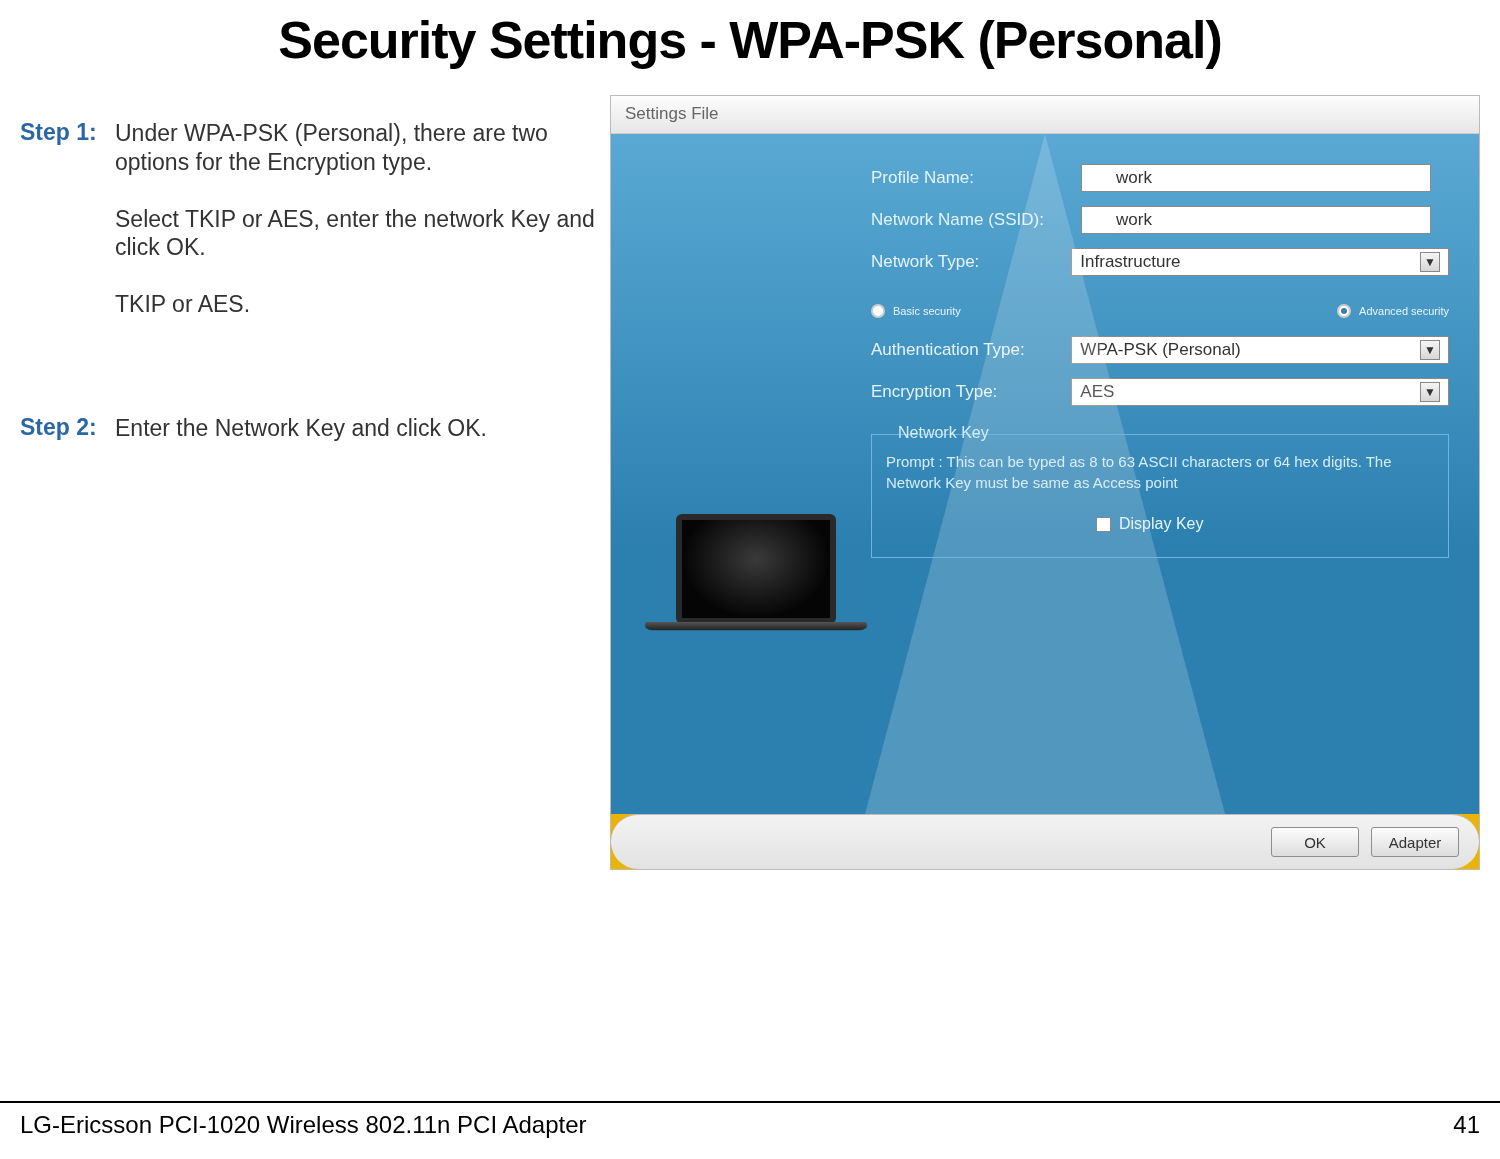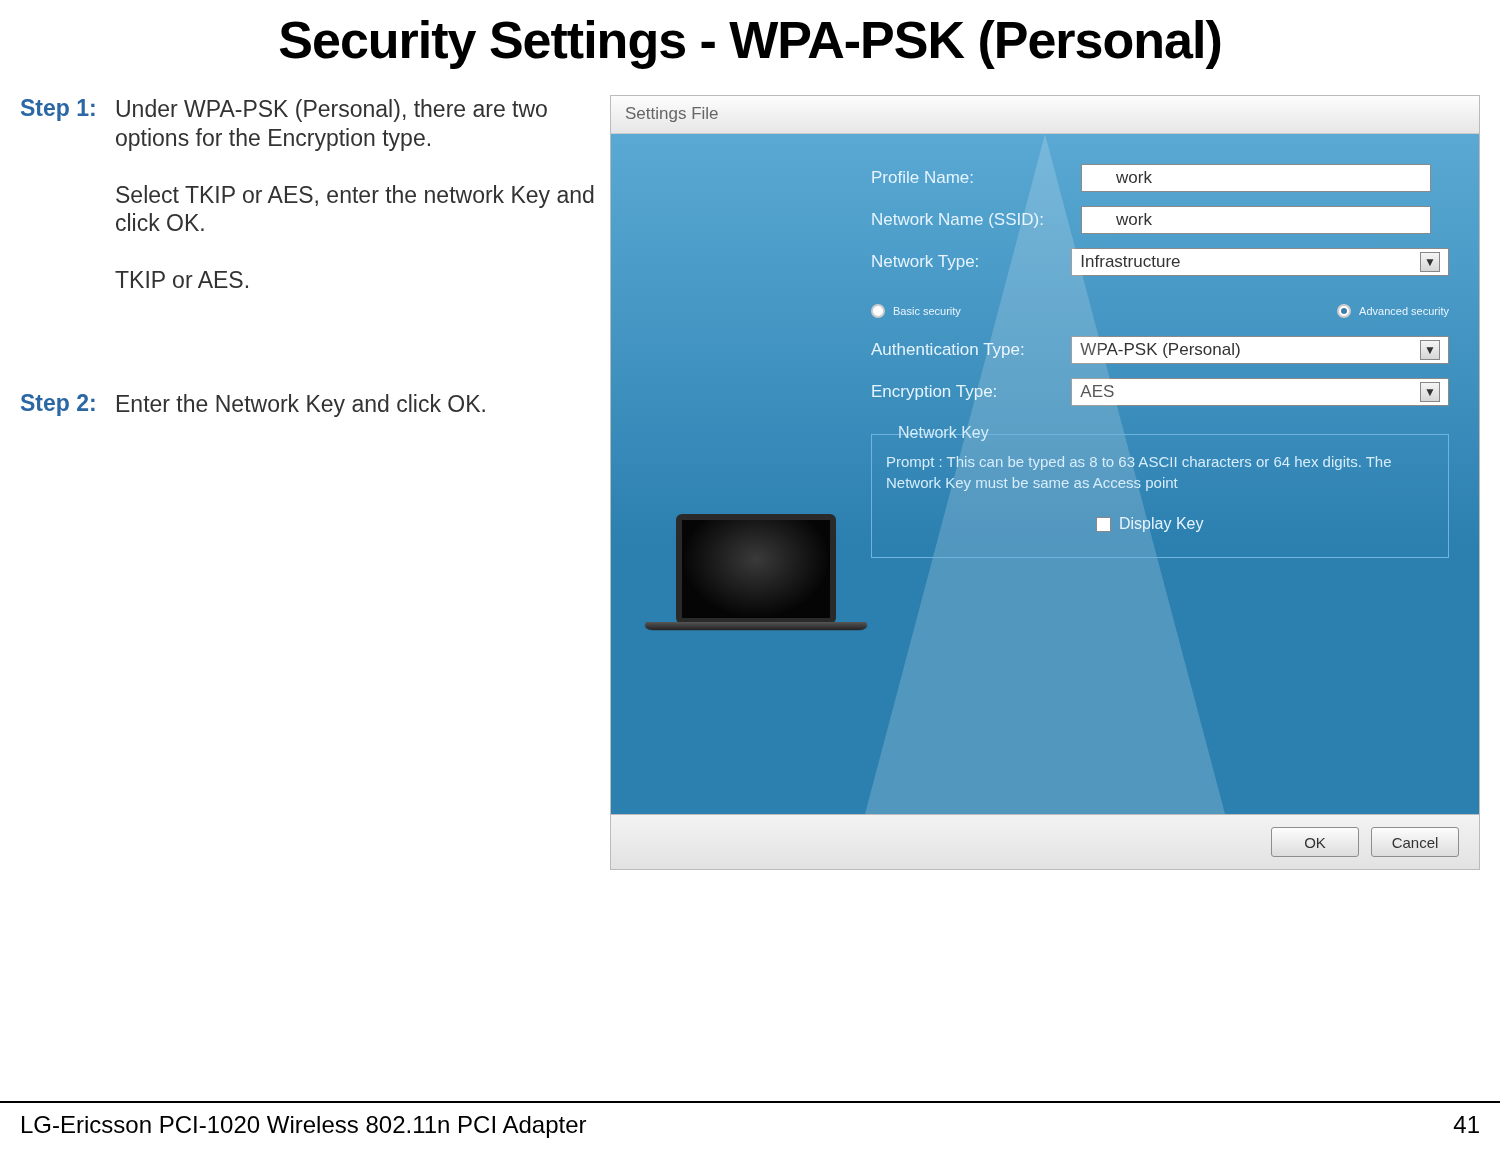--- a/index.html
+++ b/index.html
@@ -22,21 +22,21 @@
   }
   .content-row {
     display: flex;
     padding: 0 20px;
   }
   .steps-col {
     width: 590px;
     flex-shrink: 0;
     padding-right: 15px;
   }
-  .step-block { margin-bottom: 95px; }
+  .step-block { margin-bottom: 95px; margin-top: 24px; }
   .step-row { display: flex; }
   .step-label {
     color: #2b67a5;
     font-weight: bold;
     font-size: 23px;
     font-family: "Arial Narrow", Arial, sans-serif;
     width: 95px;
     flex-shrink: 0;
     font-stretch: condensed;
   }
@@ -164,21 +164,21 @@
     width:0;height:0;
     border-left:180px solid transparent;
     border-right:180px solid transparent;
     border-bottom:680px solid rgba(255,255,255,0.18);
     pointer-events:none;
   }
   .dialog-footer{
     height:55px;background:linear-gradient(#f3f3f3,#e2e2e2);
     border-top:1px solid #bbb;
     display:flex;justify-content:flex-end;align-items:center;
-    padding-right:20px;gap:12px;
+    padding-right:20px;gap:12px;border-radius:27px;
   }
   .dlg-btn{
     min-width:88px;height:30px;
     background:linear-gradient(#fdfdfd,#dcdcdc);
     border:1px solid #8d8d8d;border-radius:3px;
     font-size:15px;color:#333;padding:0 14px;
     display:flex;align-items:center;justify-content:center;
     cursor:pointer;
   }
 
@@ -277,21 +277,21 @@
         </div>
       </div>
 
       <div class="laptop">
         <div class="laptop-screen"></div>
         <div class="laptop-base"></div>
       </div>
     </div>
     <div class="dialog-footer">
       <div class="dlg-btn">OK</div>
-      <div class="dlg-btn">Cancel</div>
+      <div class="dlg-btn">Adapter</div>
     </div>
   </div>
 </div>
 
 <div class="footer">
   <div>LG-Ericsson PCI-1020 Wireless 802.11n PCI Adapter</div>
   <div>41</div>
 </div>
 
 </body></html>

